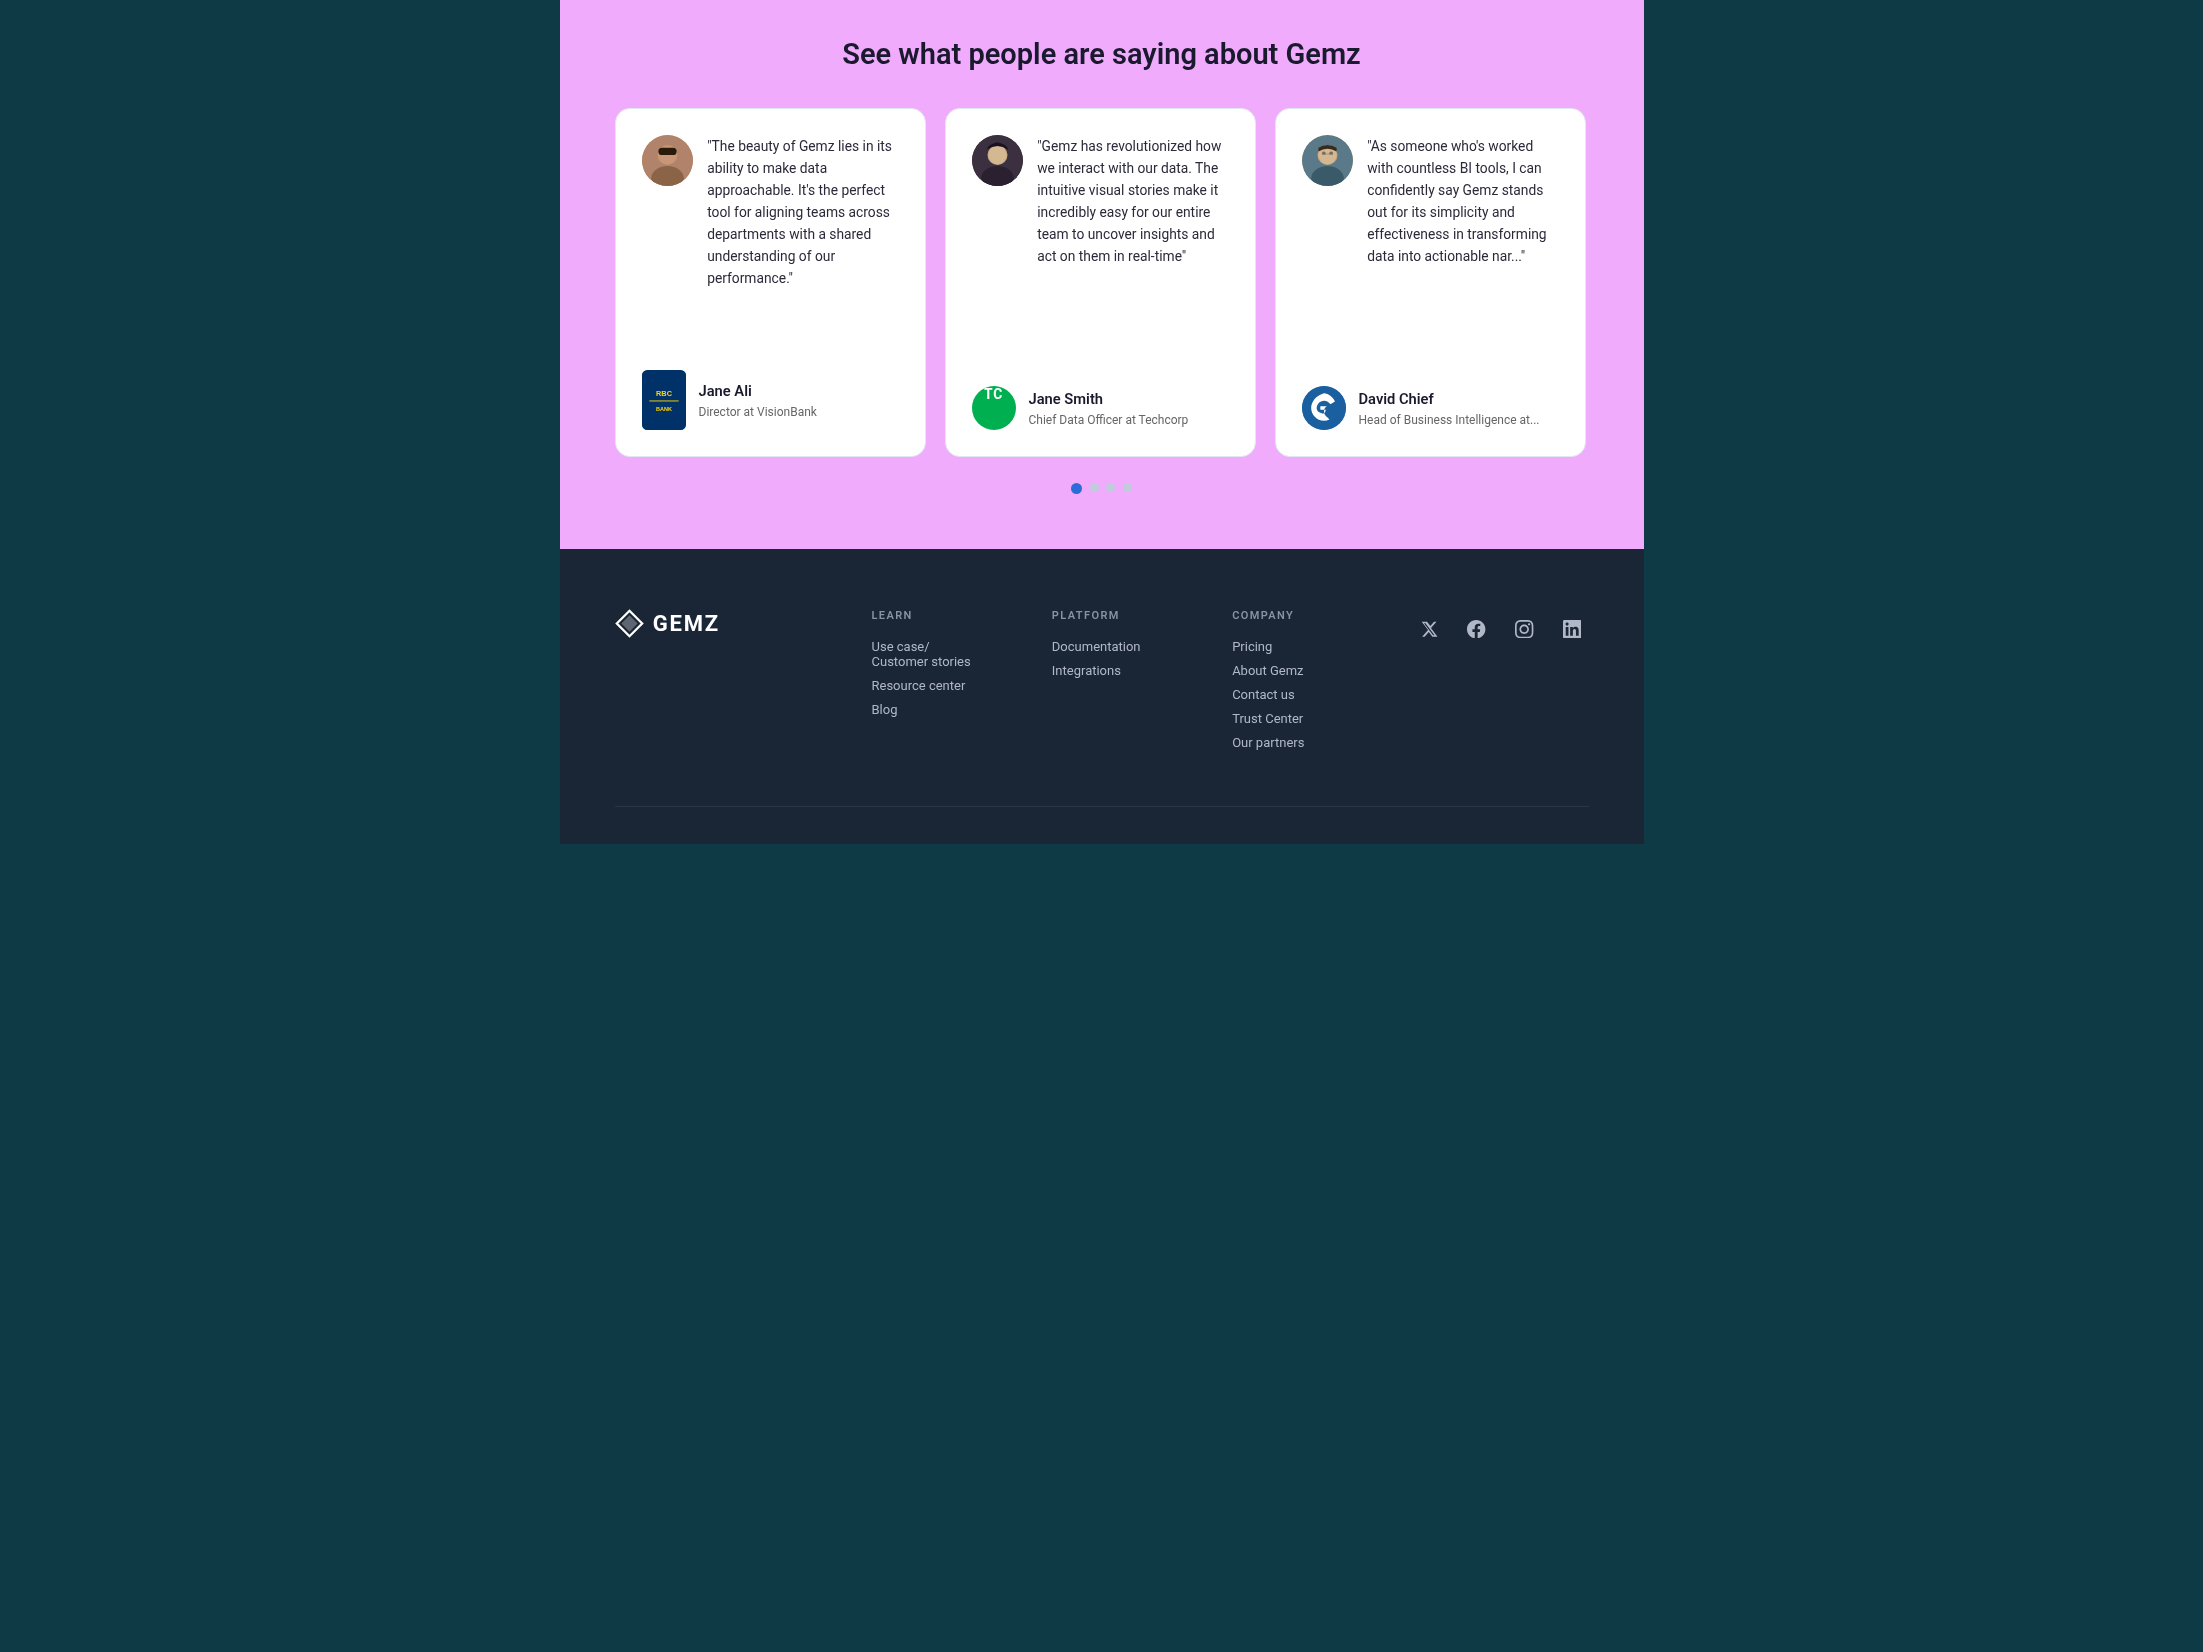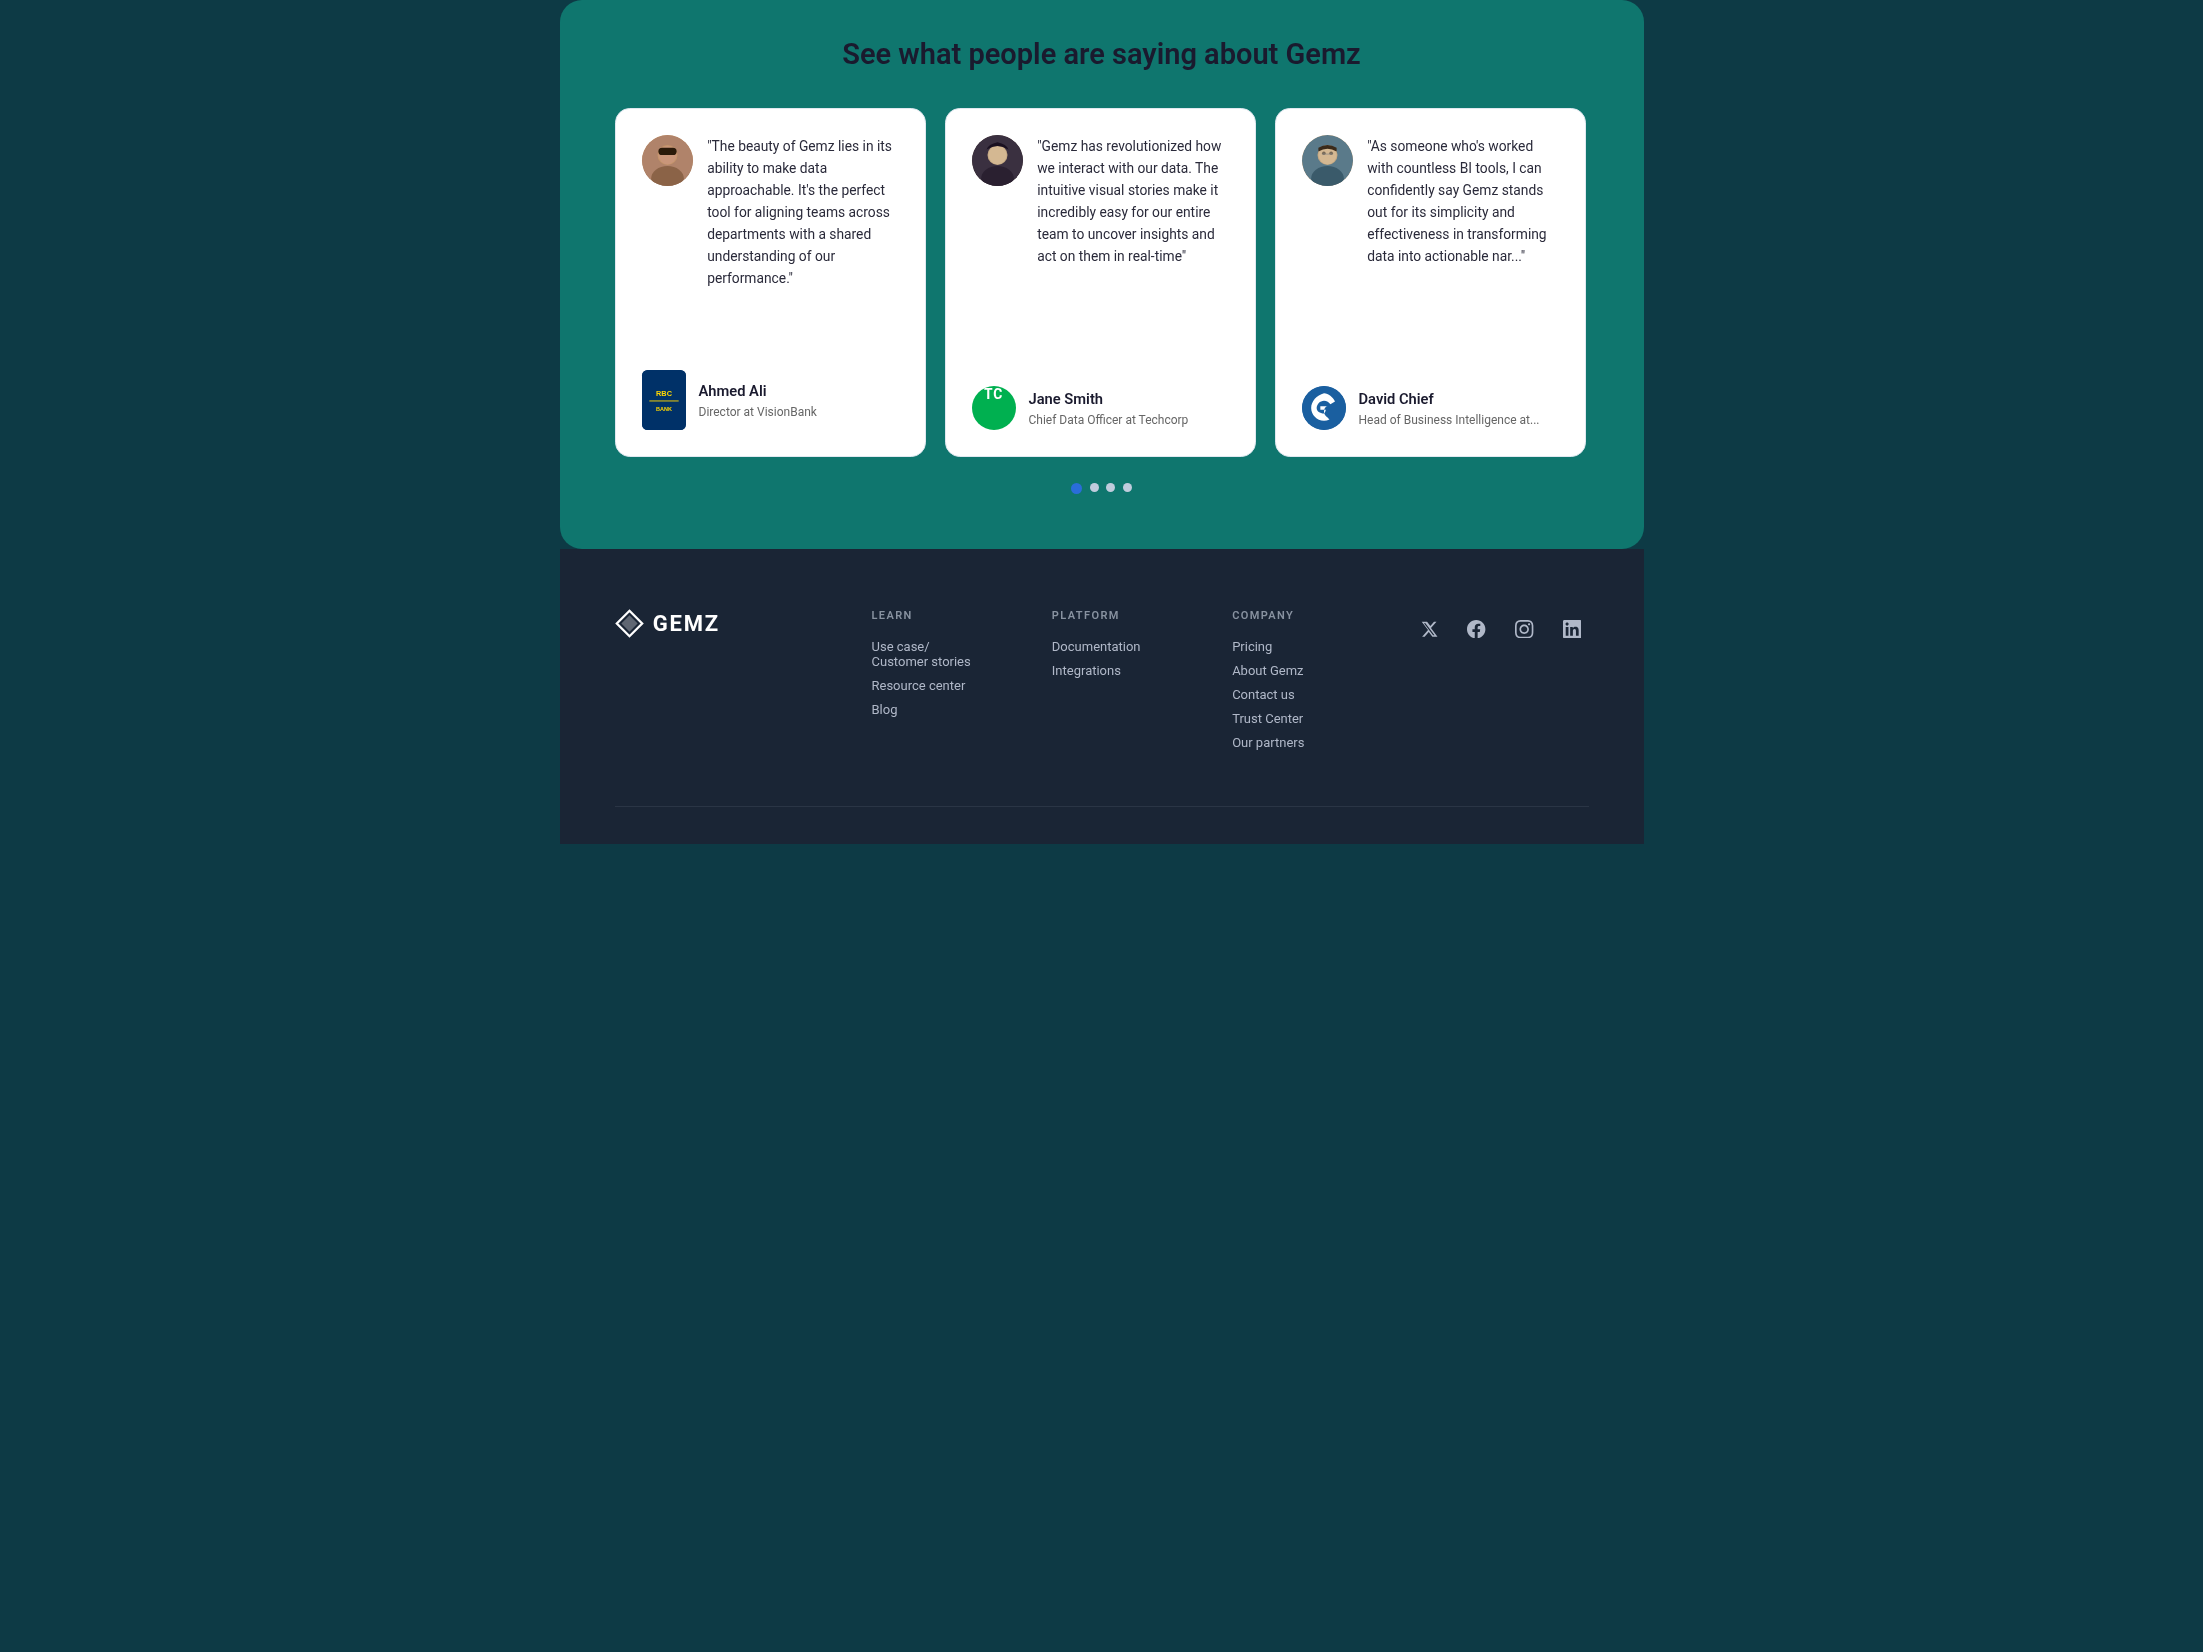--- a/index.html
+++ b/index.html
@@ -11,23 +11,22 @@
       justify-content: center;
       align-items: flex-start;
     }
     .page-wrapper {
       width: 1084px;
       max-width: 100%;
       background: #0d3a45;
     }
     
     .testimonials-section {
-      background: #0f766e;
+      background: #f0abfc;
       padding: 37px 55px 55px 55px;
-      border-radius: 22px;
     }
     .section-title {
       text-align: center;
       font-size: 29px;
       font-weight: 600;
       color: #1a1a2e;
       margin-bottom: 37px;
     }
     .cards-container {
       display: flex;
@@ -276,21 +275,21 @@
             <div class="rbc-inner">
               <svg viewBox="0 0 48 48" width="44" height="44" xmlns="http://www.w3.org/2000/svg" style="font-size:10px">
                 <rect width="48" height="48" rx="6" fill="#003168"></rect>
                 <text x="24" y="20" text-anchor="middle" fill="#FFD700" font-size="8" font-weight="bold" font-family="Arial">RBC</text>
                 <rect x="8" y="24" width="32" height="2" fill="#FFD700" opacity="0.5"></rect>
                 <text x="24" y="36" text-anchor="middle" fill="#FFD700" font-size="6" font-family="Arial">BANK</text>
               </svg>
             </div>
           </div>
           <div class="person-info">
-            <div class="person-name">Ahmed Ali</div>
+            <div class="person-name">Jane Ali</div>
             <div class="person-title">Director at VisionBank</div>
           </div>
         </div>
       </div>
 
       <div class="testimonial-card">
         <div class="card-top">
           <div class="face-placeholder face-jane">
             <svg viewBox="0 0 56 56" xmlns="http://www.w3.org/2000/svg" width="51" height="51">
               <circle cx="28" cy="28" r="28" fill="#3a3040"></circle>

